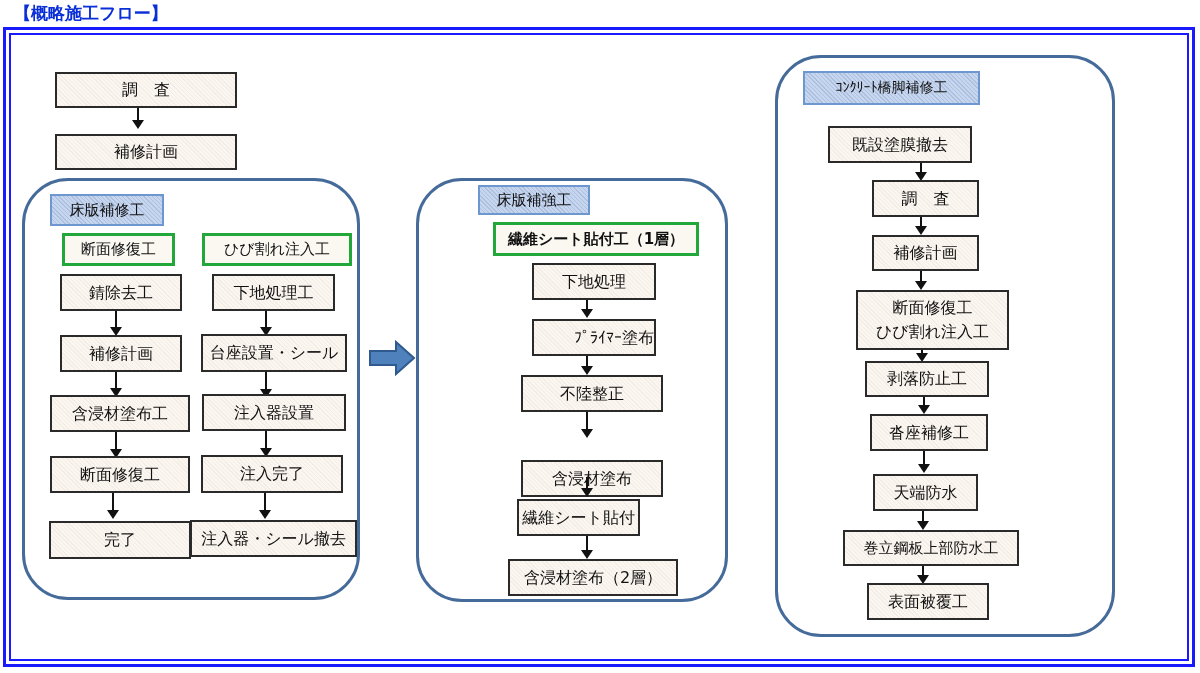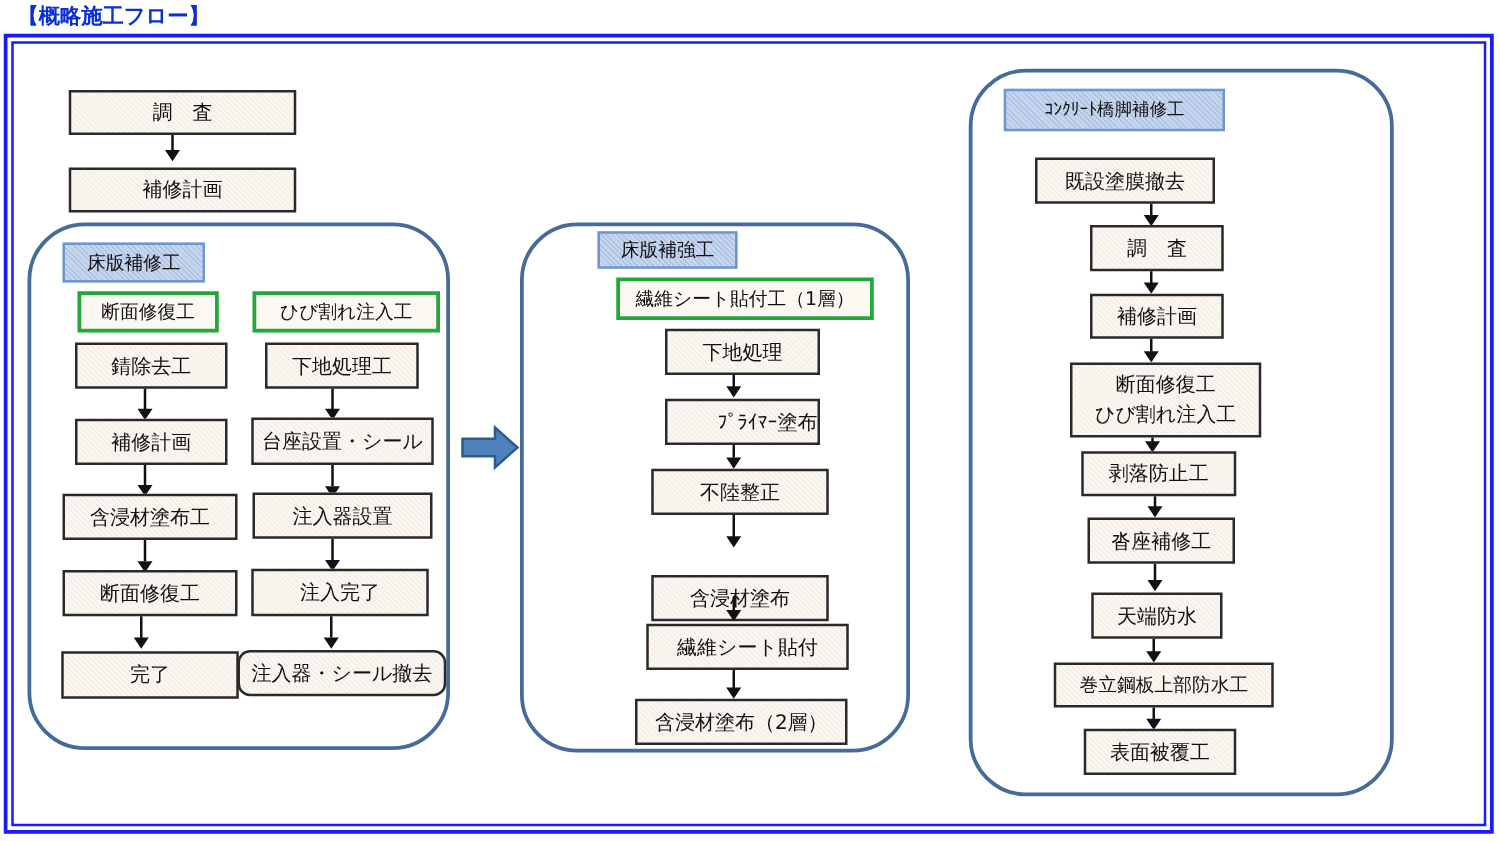--- a/index.html
+++ b/index.html
@@ -83,29 +83,29 @@
 <div class="box" style="left:202px;top:394px;width:144px;height:37px;">注入器設置</div>
 <div class="arr" style="left:266px;top:431px;">
     <div class="line" style="height:17px"></div>
     <div class="head" style="top:17px"></div>
   </div>
 <div class="box" style="left:201px;top:455px;width:142px;height:38px;">注入完了</div>
 <div class="arr" style="left:265px;top:493px;">
     <div class="line" style="height:17px"></div>
     <div class="head" style="top:17px"></div>
   </div>
-<div class="box" style="left:190px;top:520px;width:167px;height:37px;border-radius:10px;">注入器・シール撤去</div>
+<div class="box" style="left:190px;top:520px;width:167px;height:37px;">注入器・シール撤去</div>
 
 <svg class="big-arrow" width="48" height="36" viewBox="0 0 48 36">
   <path d="M2 11 H28 V2 L46 18 L28 34 V25 H2 Z" fill="#4f81bd" stroke="#2f5a8f" stroke-width="2"></path>
 </svg>
 
 <div class="panel" style="left:416px;top:178px;width:312px;height:424px;"></div>
 <div class="hdr" style="left:478px;top:185px;width:112px;height:30px;">床版補強工</div>
-<div class="sub" style="left:493px;top:222px;width:206px;height:34px;">繊維シート貼付工（1層）</div>
+<div class="sub" style="left:493px;top:222px;width:206px;height:34px;font-weight:bold;">繊維シート貼付工（1層）</div>
 
 <div class="box" style="left:532px;top:263px;width:124px;height:37px;">下地処理</div>
 <div class="arr" style="left:587px;top:300px;">
     <div class="line" style="height:10px"></div>
     <div class="head" style="top:9px"></div>
   </div>
 <div class="box" style="left:532px;top:319px;width:124px;height:37px;padding-left:40px;">ﾌﾟﾗｲﾏｰ塗布</div>
 <div class="arr" style="left:587px;top:356px;">
     <div class="line" style="height:10px"></div>
     <div class="head" style="top:10px"></div>
@@ -113,21 +113,21 @@
 <div class="box" style="left:521px;top:375px;width:142px;height:37px;">不陸整正</div>
 <div class="arr" style="left:587px;top:412px;">
     <div class="line" style="height:18px"></div>
     <div class="head" style="top:17px"></div>
   </div>
 <div class="box" style="left:521px;top:460px;width:142px;height:37px;">含浸材塗布</div>
 <div class="arr" style="left:587px;top:477px;">
     <div class="line" style="height:12px"></div>
     <div class="head" style="top:11px"></div>
   </div>
-<div class="box" style="left:517px;top:499px;width:162px;height:37px;">繊維シート貼付</div>
+<div class="box" style="left:517px;top:499px;width:123px;height:37px;">繊維シート貼付</div>
 <div class="arr" style="left:587px;top:536px;">
     <div class="line" style="height:15px"></div>
     <div class="head" style="top:14px"></div>
   </div>
 <div class="box" style="left:508px;top:559px;width:170px;height:37px;">含浸材塗布（2層）</div>
 
 <div class="panel" style="left:775px;top:55px;width:340px;height:582px;"></div>
 <div class="hdr" style="left:803px;top:71px;width:177px;height:34px;font-size:14px;">ｺﾝｸﾘｰﾄ橋脚補修工</div>
 
 <div class="box" style="left:828px;top:126px;width:144px;height:37px;">既設塗膜撤去</div>

